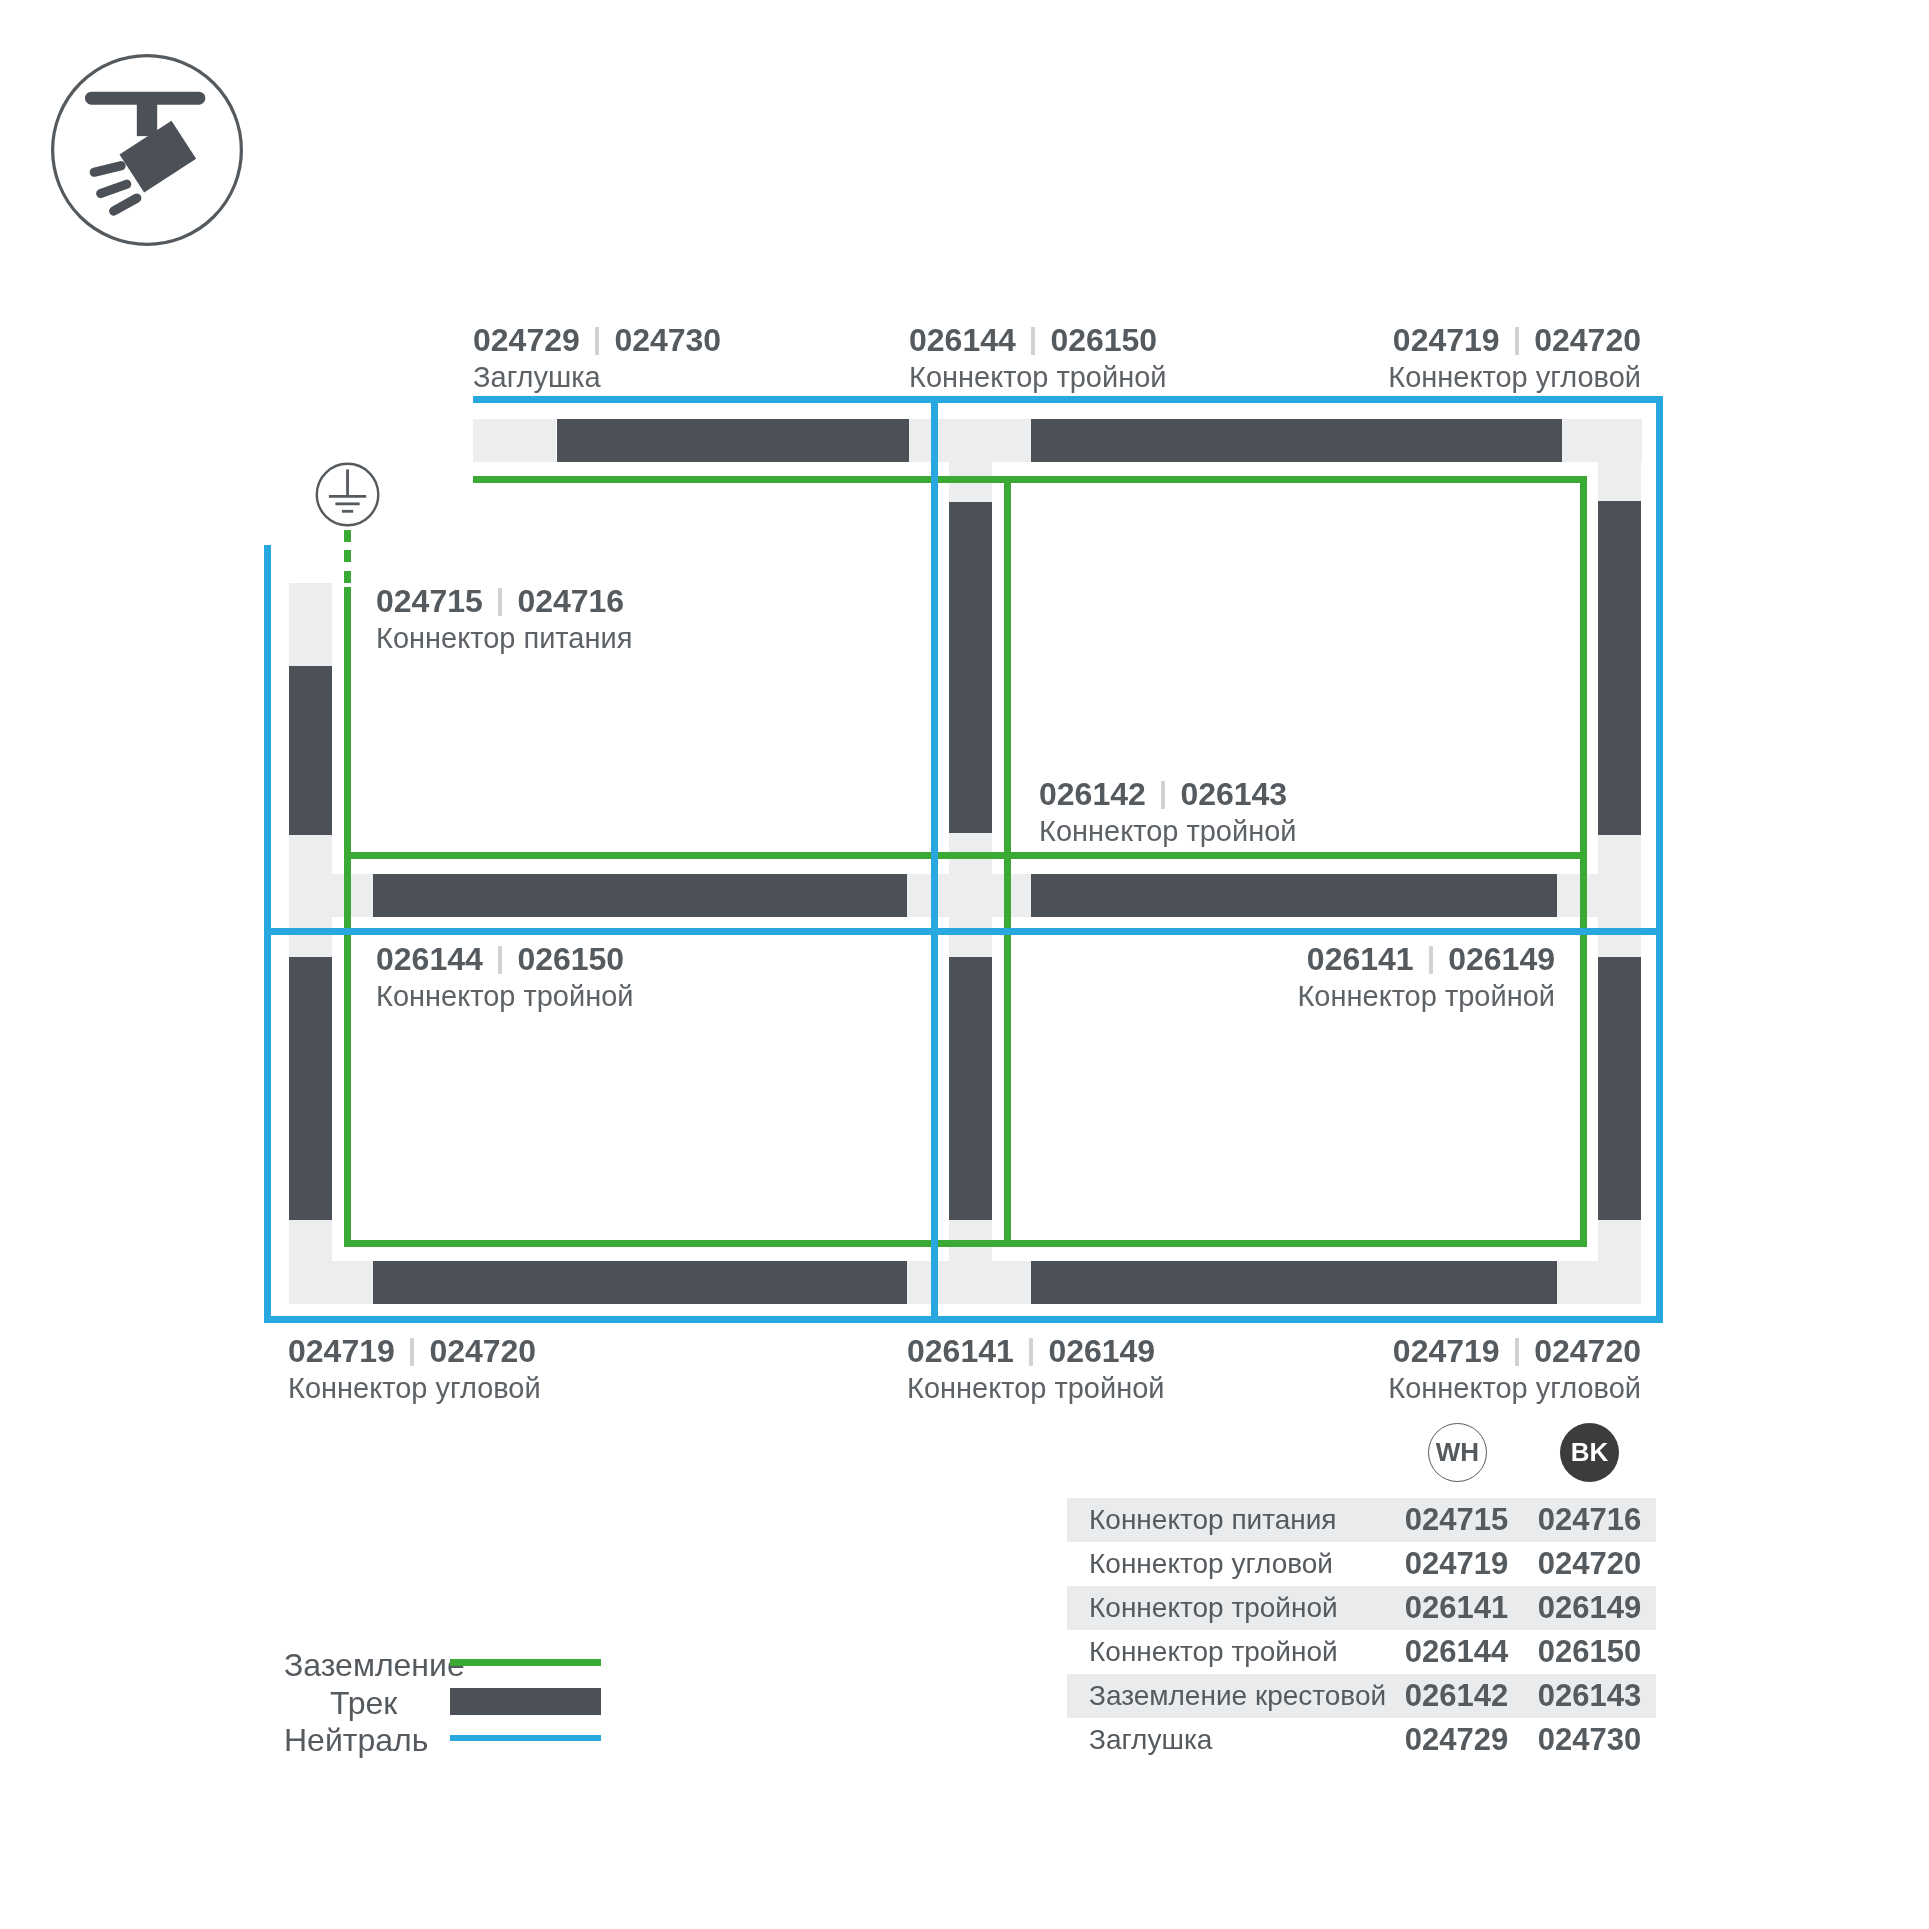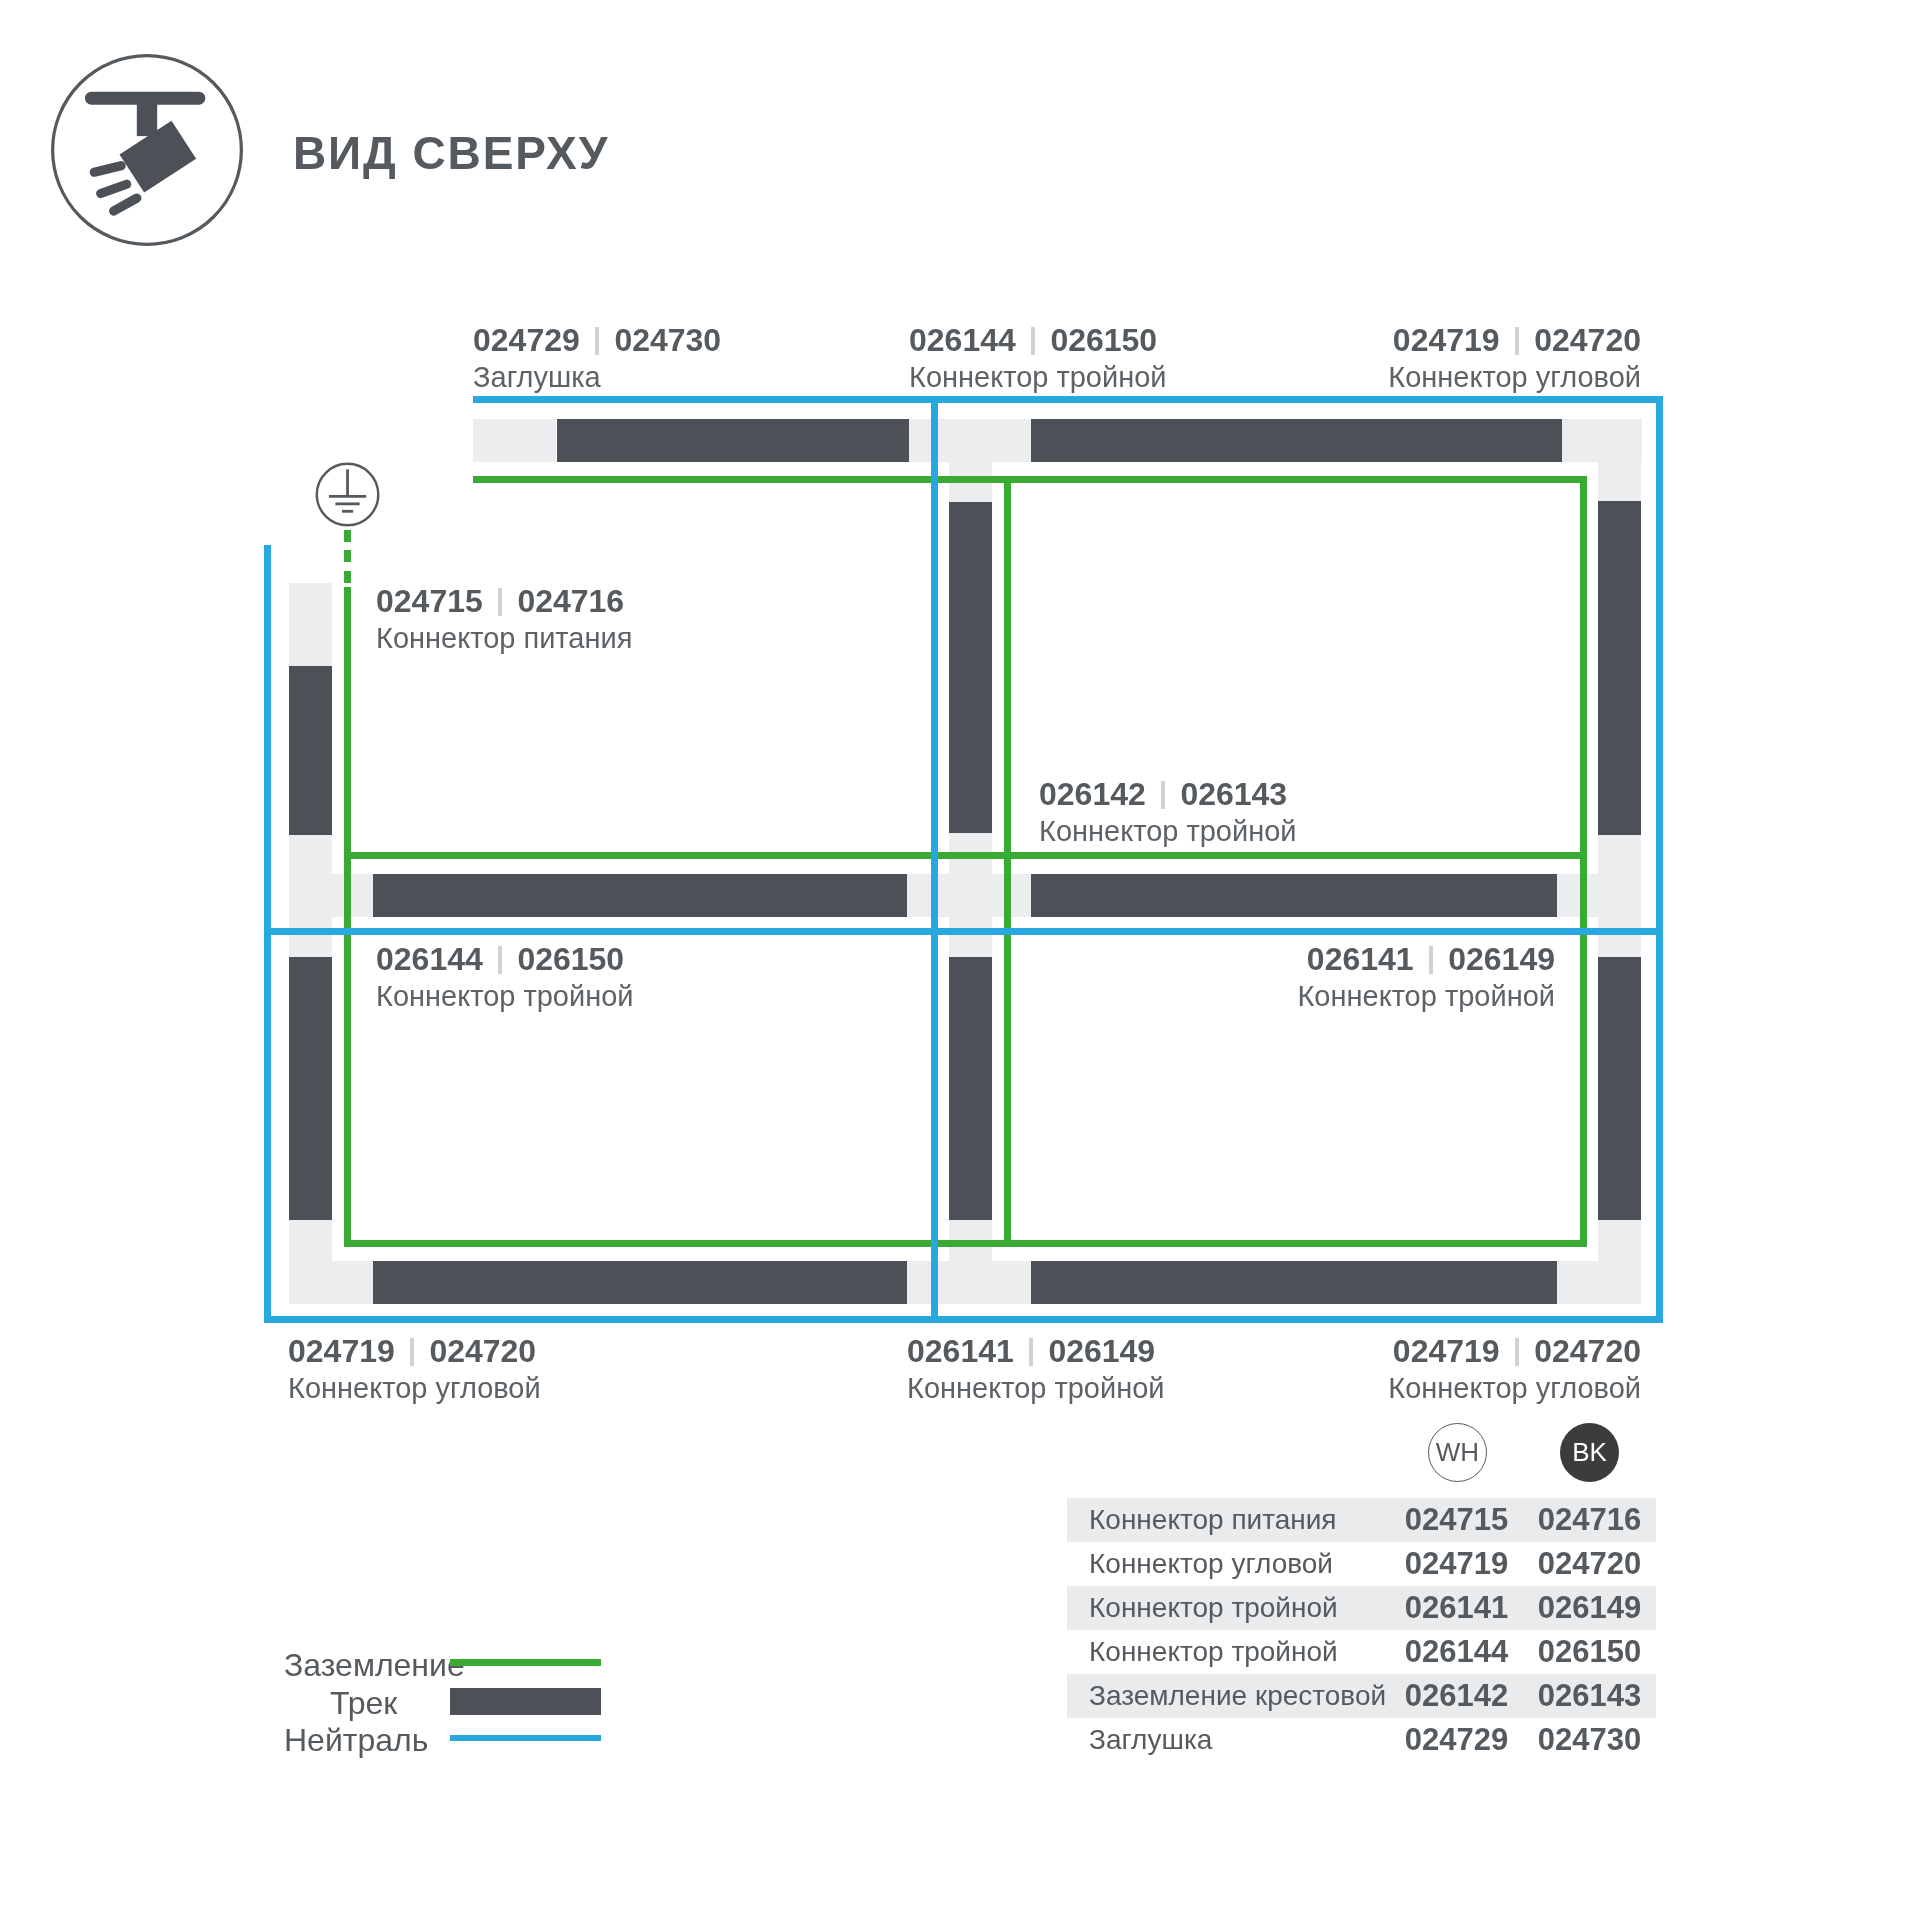--- a/index.html
+++ b/index.html
@@ -50,21 +50,21 @@
   }
   .prow{
     display:flex;align-items:center;height:44px;
   }
   .prow:nth-child(odd){background:#e9ebec;}
   .prow .pname{flex:0 0 301px;padding-left:22px;font-weight:400;color:#555a5f;}
   .prow .pwh,.prow .pbk{flex:0 0 133px;text-align:center;font-weight:700;font-size:31px;}
   .badge{
     position:absolute;width:59px;height:59px;border-radius:50%;
     display:flex;align-items:center;justify-content:center;
-    font-size:26px;font-weight:400;box-sizing:border-box;
+    font-size:26px;font-weight:700;box-sizing:border-box;
   }
   .badge.wh{left:1428px;top:1423px;border:1.9px solid #555a5f;color:#555a5f;background:#ffffff;}
   .badge.bk{left:1560px;top:1423px;background:#3a3c3e;color:#ffffff;}
 </style>
 </head>
 <body>
 
 <div class="page">
 
   <svg class="abs" style="left:48px;top:51px;" width="198" height="198" viewBox="0 0 214 214">
@@ -74,21 +74,20 @@
       <rect x="96" y="54" width="22" height="38"></rect>
       <rect x="85" y="90" width="67" height="49" transform="rotate(-33 118 114)"></rect>
     </g>
     <g stroke="#4b5157" stroke-width="10" stroke-linecap="round">
       <line x1="50" y1="131" x2="79" y2="124"></line>
       <line x1="57" y1="154" x2="85" y2="144"></line>
       <line x1="71" y1="173" x2="96" y2="159"></line>
     </g>
   </svg>
 
-  <div class="title">ВИД СВЕРХУ</div>
 
   <div class="abs" style="left:0;top:0;width:1929px;height:1929px;">
 
     <div class="conn" style="left:473px;top:419px;width:83px;height:43px;"></div>
     <div class="conn" style="left:909px;top:419px;width:122px;height:43px;"></div>
     <div class="conn" style="left:949px;top:461px;width:43px;height:41px;"></div>
     <div class="conn" style="left:1562px;top:419px;width:80px;height:43px;"></div>
     <div class="conn" style="left:1598px;top:461px;width:43px;height:41px;"></div>
     <div class="conn" style="left:289px;top:583px;width:43px;height:83px;"></div>
     <div class="conn" style="left:289px;top:835px;width:43px;height:122px;"></div>

